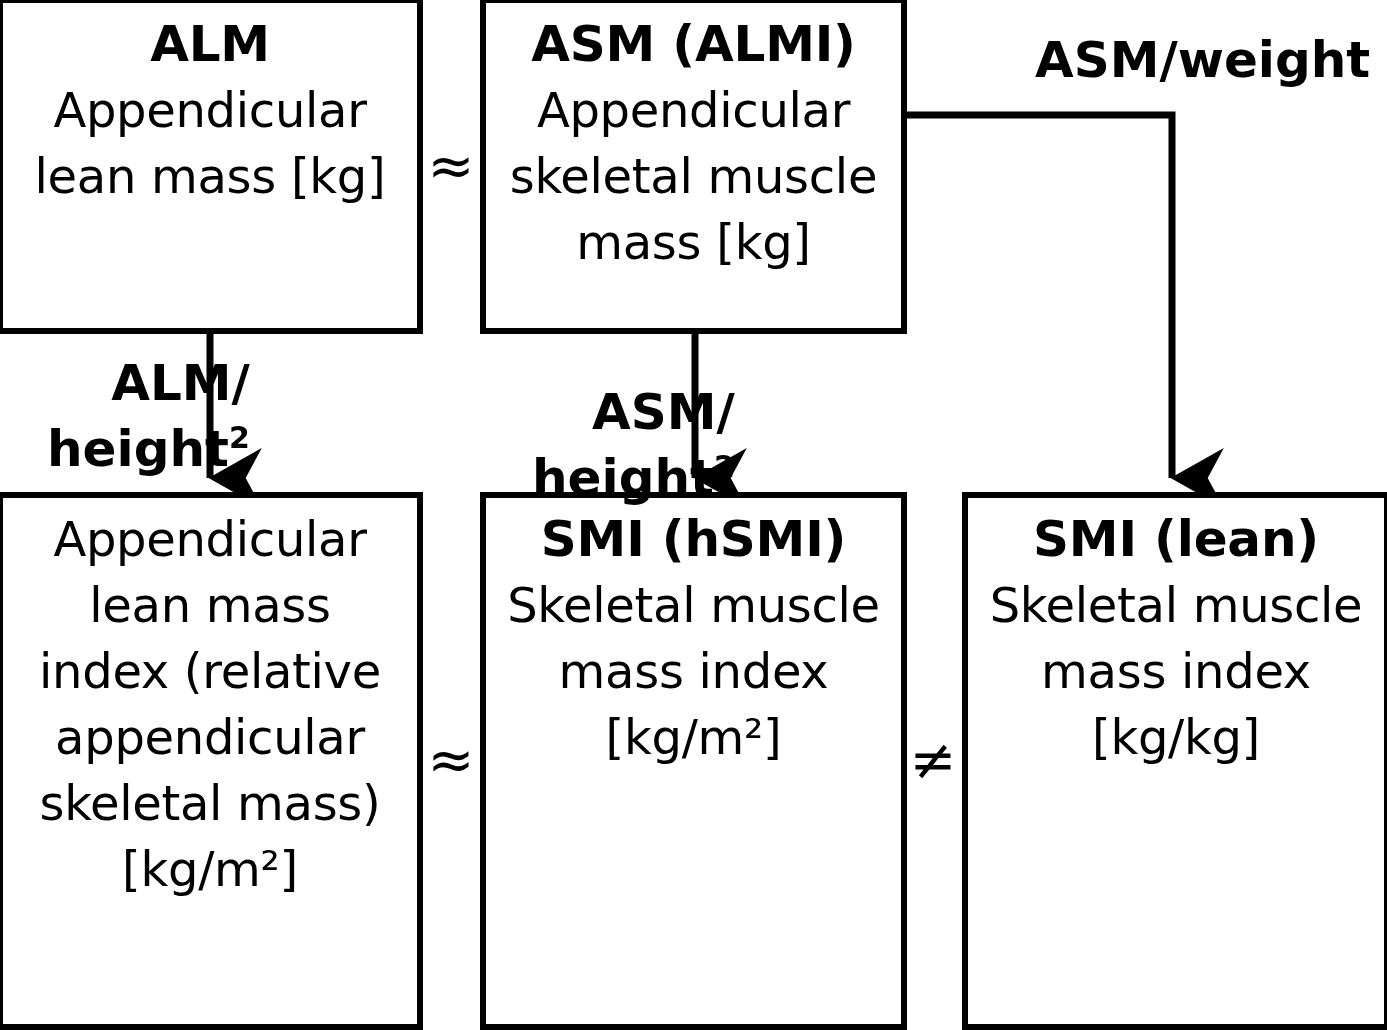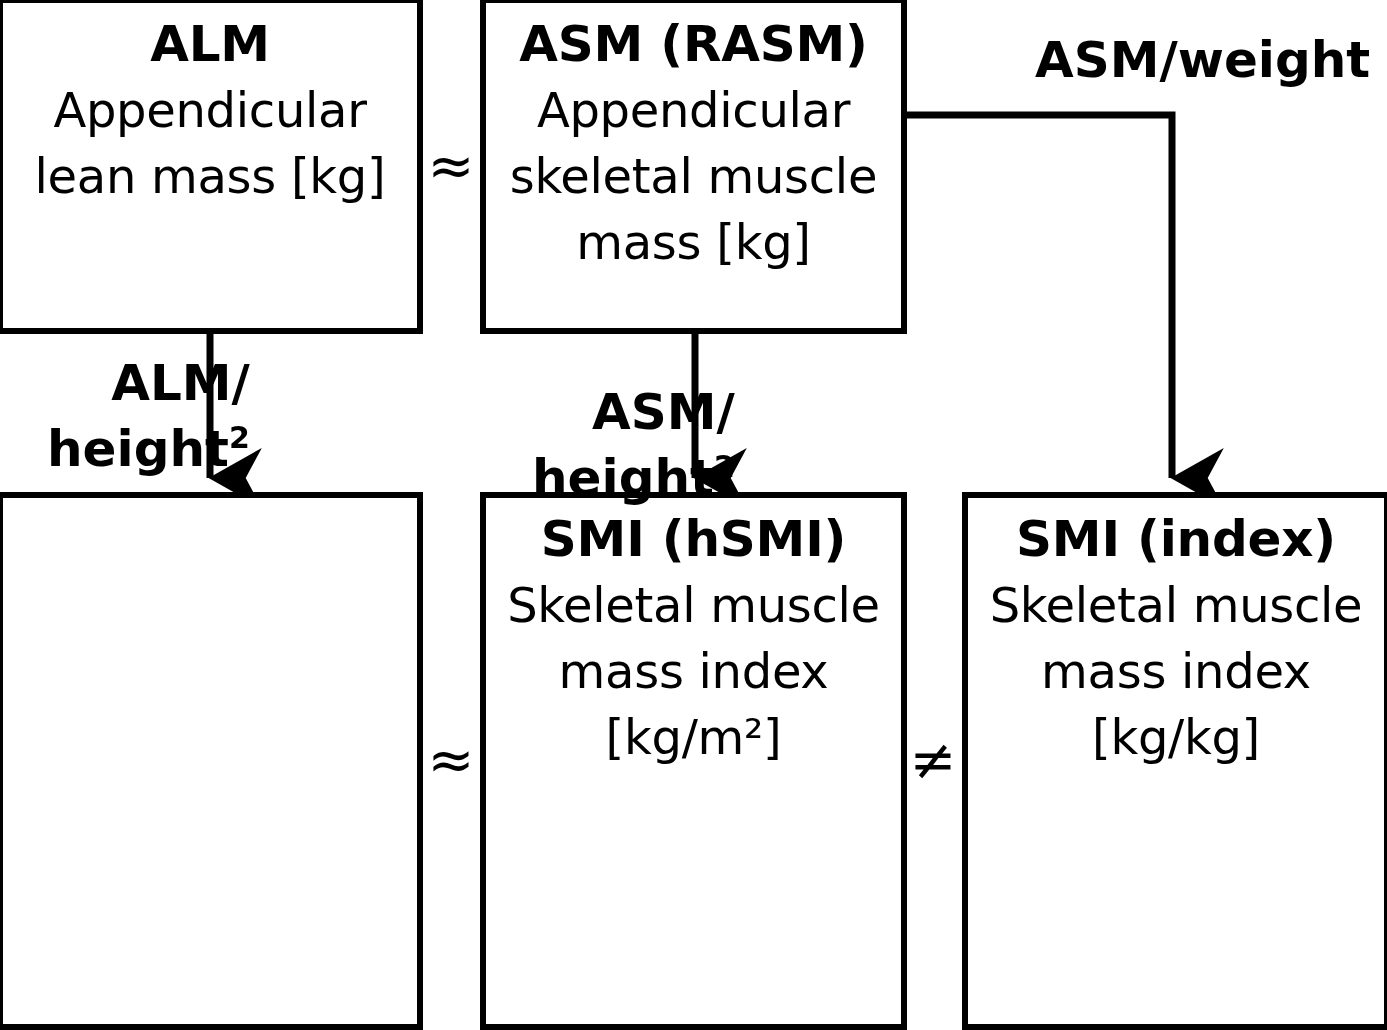--- a/index.html
+++ b/index.html
@@ -105,40 +105,41 @@
 
   <div class="box" style="left:-3px; top:-3px; width:426px; height:337px;">
     <div class="box-inner">
       <span class="box-title">ALM</span>
       <span class="box-desc">Appendicular lean mass [kg]</span>
     </div>
   </div>
 
   <div class="box" style="left:480px; top:-3px; width:427px; height:337px;">
     <div class="box-inner">
-      <span class="box-title">ASM (RASM)</span>
+      <span class="box-title">ASM (ALMI)</span>
       <span class="box-desc">Appendicular skeletal muscle mass [kg]</span>
     </div>
   </div>
 
   <div class="box" style="left:-3px; top:492px; width:426px; height:538px;">
     <div class="box-inner">
+      <span class="box-desc">Appendicular lean mass index (relative appendicular skeletal mass) [kg/m²]</span>
     </div>
   </div>
 
   <div class="box" style="left:480px; top:492px; width:427px; height:538px;text-decoration:underline;">
     <div class="box-inner">
       <span class="box-title">SMI (hSMI)</span>
       <span class="box-desc">Skeletal muscle mass index [kg/m²]</span>
     </div>
   </div>
 
   <div class="box" style="left:962px; top:492px; width:428px; height:538px;">
     <div class="box-inner">
-      <span class="box-title">SMI (index)</span>
+      <span class="box-title">SMI (lean)</span>
       <span class="box-desc">Skeletal muscle mass index [kg/kg]</span>
     </div>
   </div>
 
   <div class="rel" style="left:421px; top:138px;">≈</div>
 
   <div class="rel" style="left:421px; top:732px;">≈</div>
 
   <div class="rel" style="left:903px; top:732px;">≠</div>
 

